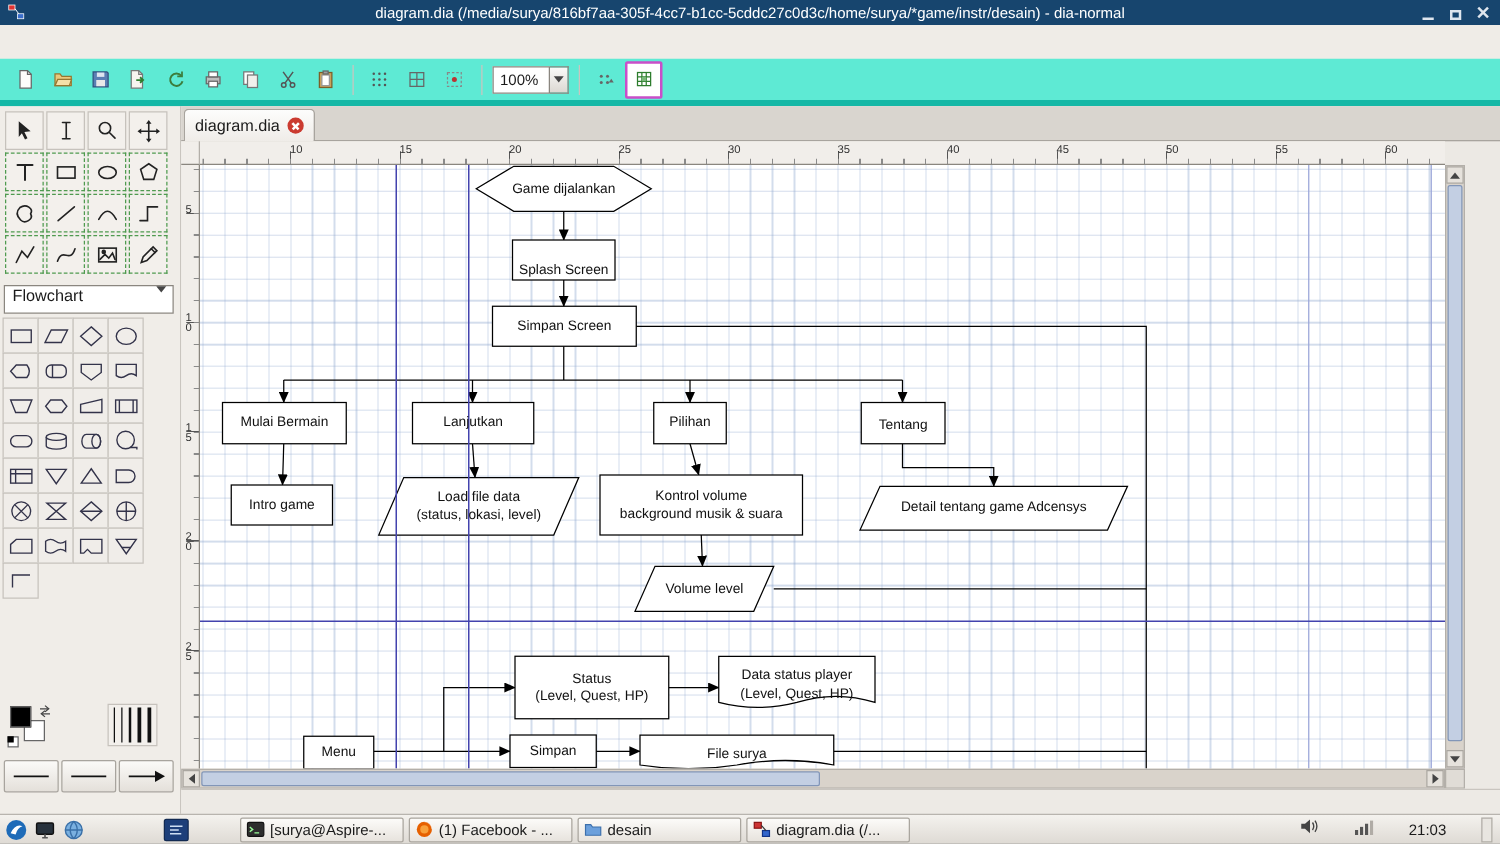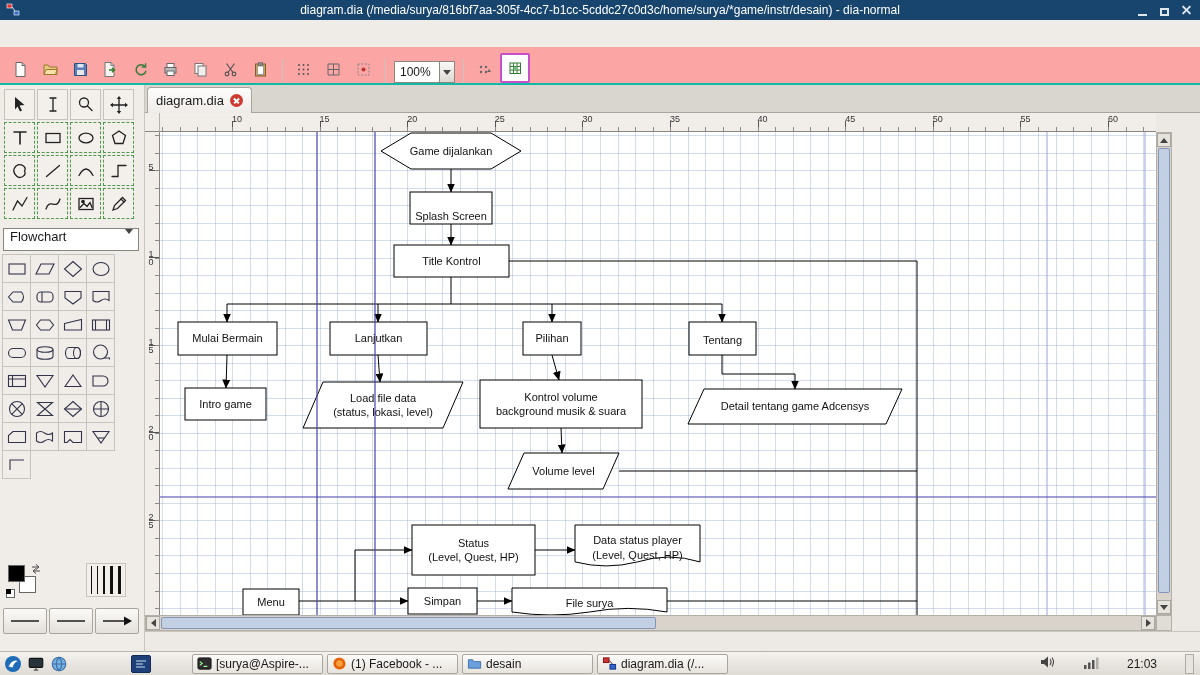--- a/index.html
+++ b/index.html
@@ -16,22 +16,22 @@
   .wc-min i{display:block;width:9px;height:2px;background:#dfe6ee;}
   .wc-max i{display:block;width:9px;height:8px;border:2px solid #dfe6ee;}
   .wc-close{position:relative;}
   .wc-close i,.wc-close b{position:absolute;left:1px;top:5px;width:11px;height:2px;background:#dfe6ee;transform:rotate(45deg);}
   .wc-close b{transform:rotate(-45deg);}
   
   .menubar{position:absolute;left:0;top:20px;width:1200px;height:27px;background:#f0ede8;
            border-bottom:1px solid #d3cfc9;display:flex;align-items:stretch;padding-left:4px;font-size:13px;}
   .menu-item{display:flex;align-items:center;padding:0 8px;cursor:default;}
   
-  .toolbar{position:absolute;left:0;top:47px;width:1200px;height:38px;background:#fca5a5;
-           border-bottom:2px solid #14b8a6;display:flex;align-items:flex-end;padding-left:6px;}
+  .toolbar{position:absolute;left:0;top:47px;width:1200px;height:38px;background:#5eead4;
+           border-bottom:5px solid #14b8a6;display:flex;align-items:center;padding-left:6px;}
   .tbtn{width:28px;height:28px;display:flex;align-items:center;justify-content:center;border:1px solid transparent;border-radius:2px;margin-right:2px;}
   .tbtn svg{width:17px;height:17px;}
   .tsep{width:1px;height:24px;background:#c9c5bf;margin:0 6px;}
   .zoom-combo{display:flex;align-items:center;margin:0 2px;}
   .zoom-field{width:46px;height:22px;background:#fff;border:1px solid #8a867f;font-size:12px;display:flex;align-items:center;padding-left:5px;}
   .zoom-arrow{width:15px;height:22px;border:1px solid #8a867f;border-left:none;background:linear-gradient(#fafaf8,#dcd8d2);display:flex;align-items:center;justify-content:center;}
   .tri-d{width:0;height:0;border-left:4px solid transparent;border-right:4px solid transparent;border-top:5px solid #444;}
   .tri-u{width:0;height:0;border-left:4px solid transparent;border-right:4px solid transparent;border-bottom:5px solid #444;}
   .tri-l{width:0;height:0;border-top:4px solid transparent;border-bottom:4px solid transparent;border-right:5px solid #444;}
   .tri-r{width:0;height:0;border-top:4px solid transparent;border-bottom:4px solid transparent;border-left:5px solid #444;}
@@ -629,21 +629,21 @@
             <path d="M352,456 H507 V480 Q468.25,472.8 429.5,480 Q390.75,486 352,480 Z" fill="#fff" stroke="#000" stroke-width="1"></path>
             <line x1="157" y1="0" x2="157" y2="483" stroke="#4343ae" stroke-width="1.2"></line>
             <line x1="215" y1="0" x2="215" y2="483" stroke="#4343ae" stroke-width="1.2"></line>
             <line x1="887" y1="0" x2="887" y2="483" stroke="#9aa5d8" stroke-width="1"></line>
             <line x1="985" y1="0" x2="985" y2="483" stroke="#9aa5d8" stroke-width="1"></line>
             <line x1="0" y1="365" x2="996" y2="365" stroke="#4343ae" stroke-width="1.2"></line>
           </svg>
         <div>
             <div class="node-label" style="left: 221px; top: 1px; width: 140px; height: 36px;">Game dijalankan</div>
             <div class="node-label" style="left: 250px; top: 60px; width: 82px; height: 48px; border-radius: 14px;">Splash Screen</div>
-            <div class="node-label" style="left: 234px; top: 113px; width: 115px; height: 32px;">Title Kontrol</div>
+            <div class="node-label" style="left: 234px; top: 113px; width: 115px; height: 32px;">Simpan Screen</div>
             <div class="node-label" style="left: 18px; top: 190px; width: 99px; height: 33px;">Mulai Bermain</div>
             <div class="node-label" style="left: 170px; top: 190px; width: 97px; height: 33px;">Lanjutkan</div>
             <div class="node-label" style="left: 363px; top: 190px; width: 58px; height: 33px;">Pilihan</div>
             <div class="node-label" style="left: 529px; top: 190px; width: 67px; height: 36px; text-align: right;">Tentang</div>
             <div class="node-label" style="left: 25px; top: 256px; width: 81px; height: 32px;">Intro game</div>
             <div class="node-label" style="left: 143px; top: 250px; width: 160px; height: 46px;">Load file data
 (status, lokasi, level)</div>
             <div class="node-label" style="left: 320px; top: 248px; width: 162px; height: 48px;">Kontrol volume
 background musik &amp; suara</div>
             <div class="node-label" style="left: 348px; top: 321px; width: 111px; height: 36px;">Volume level</div>

